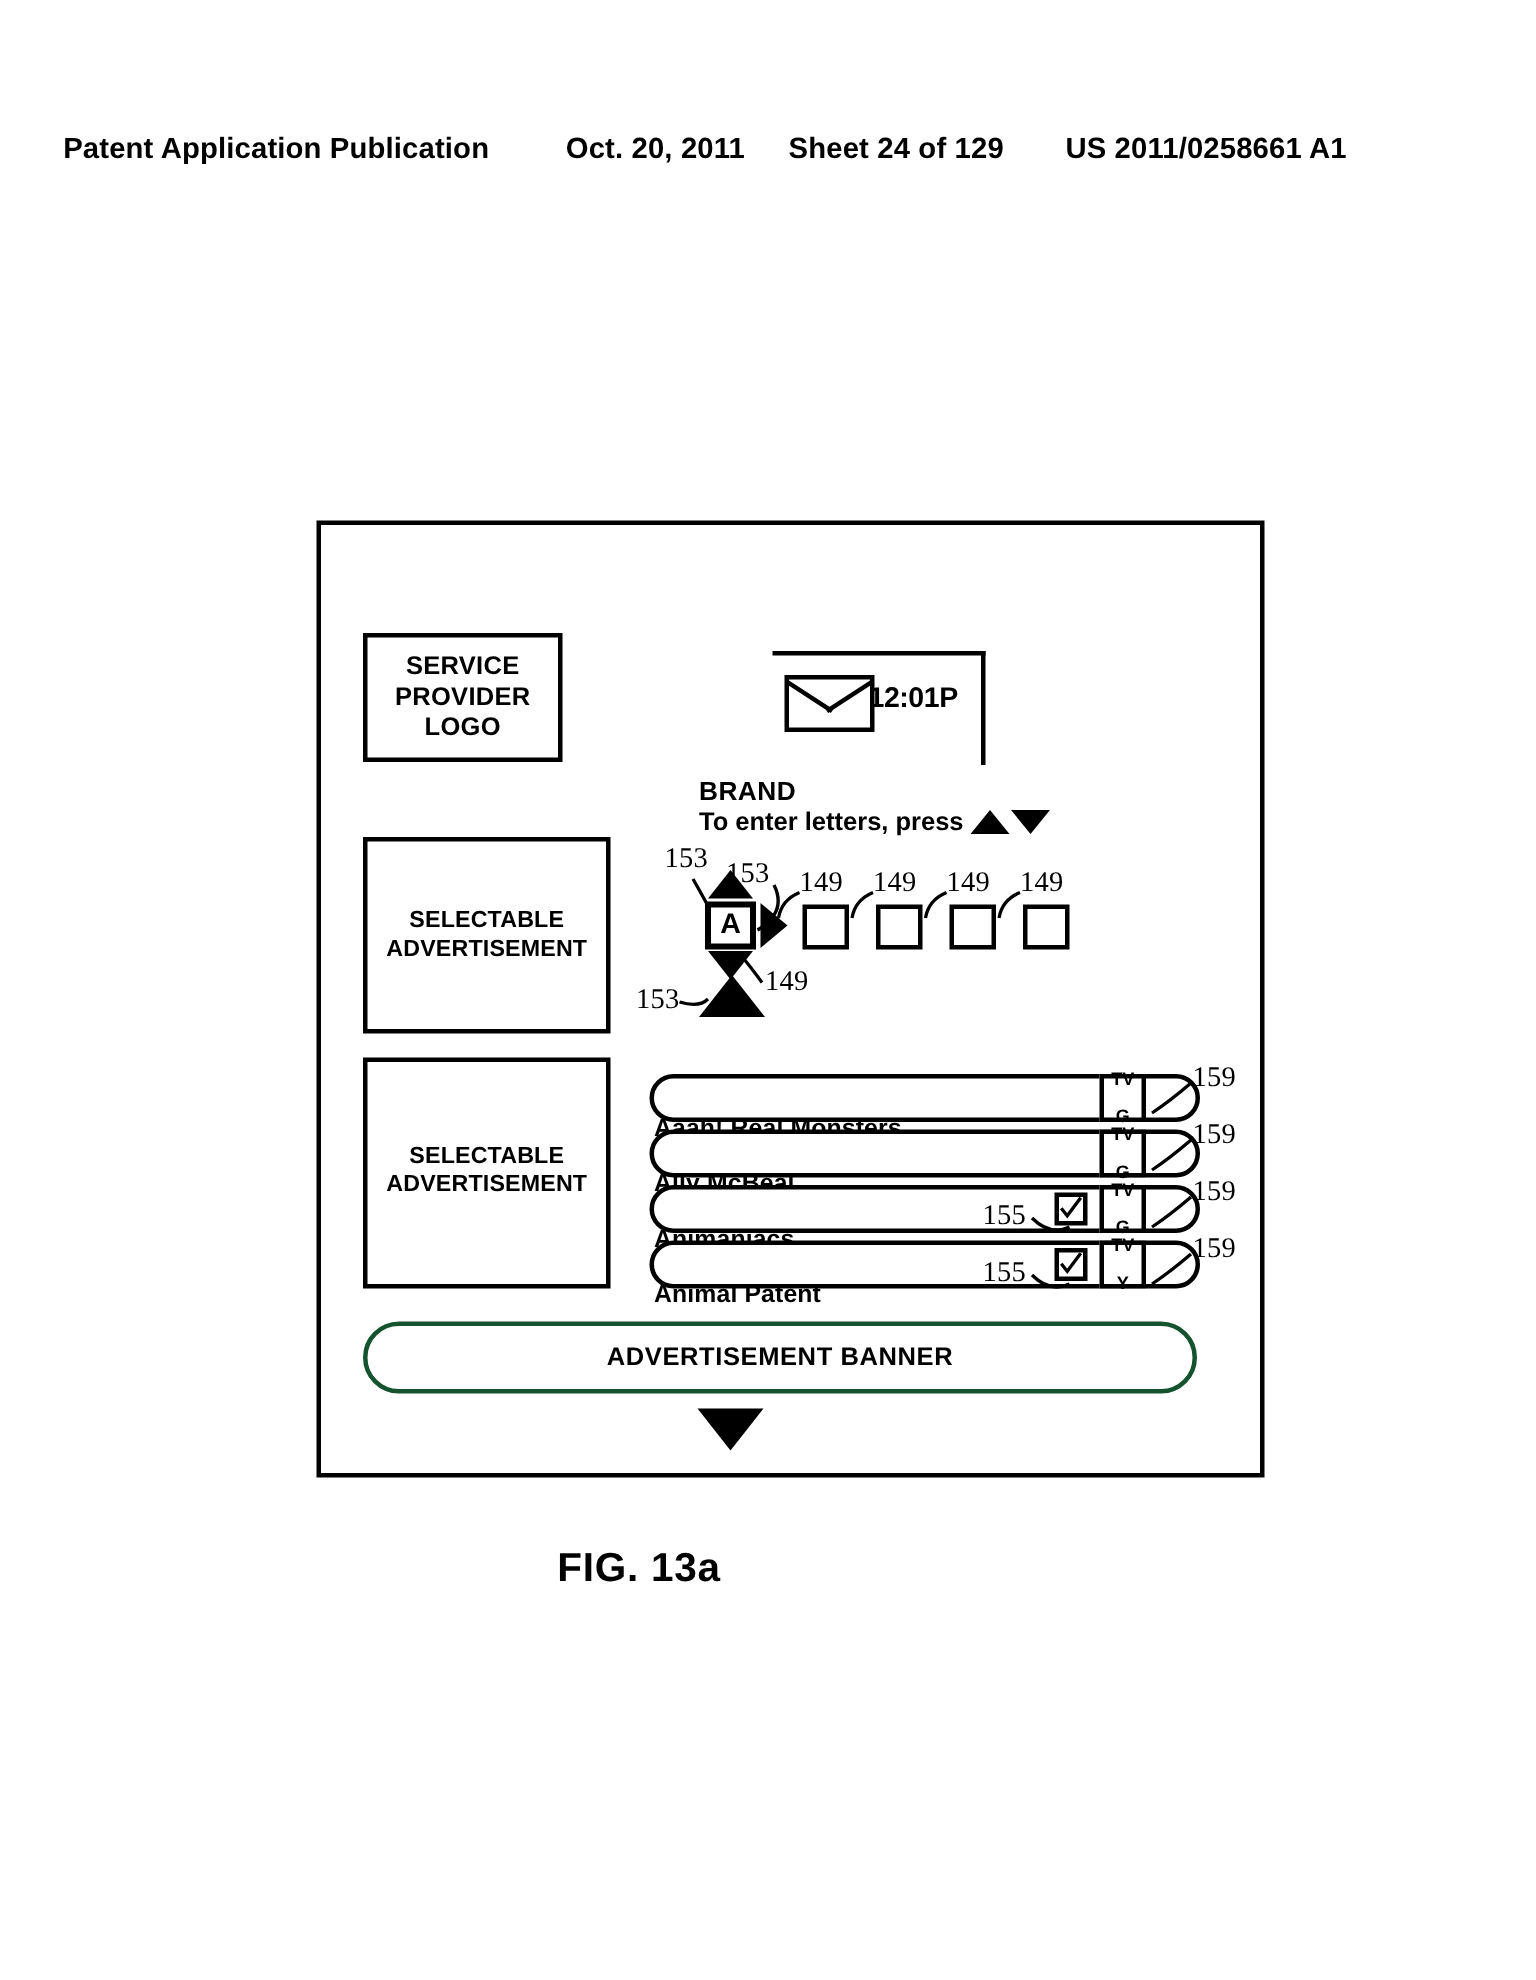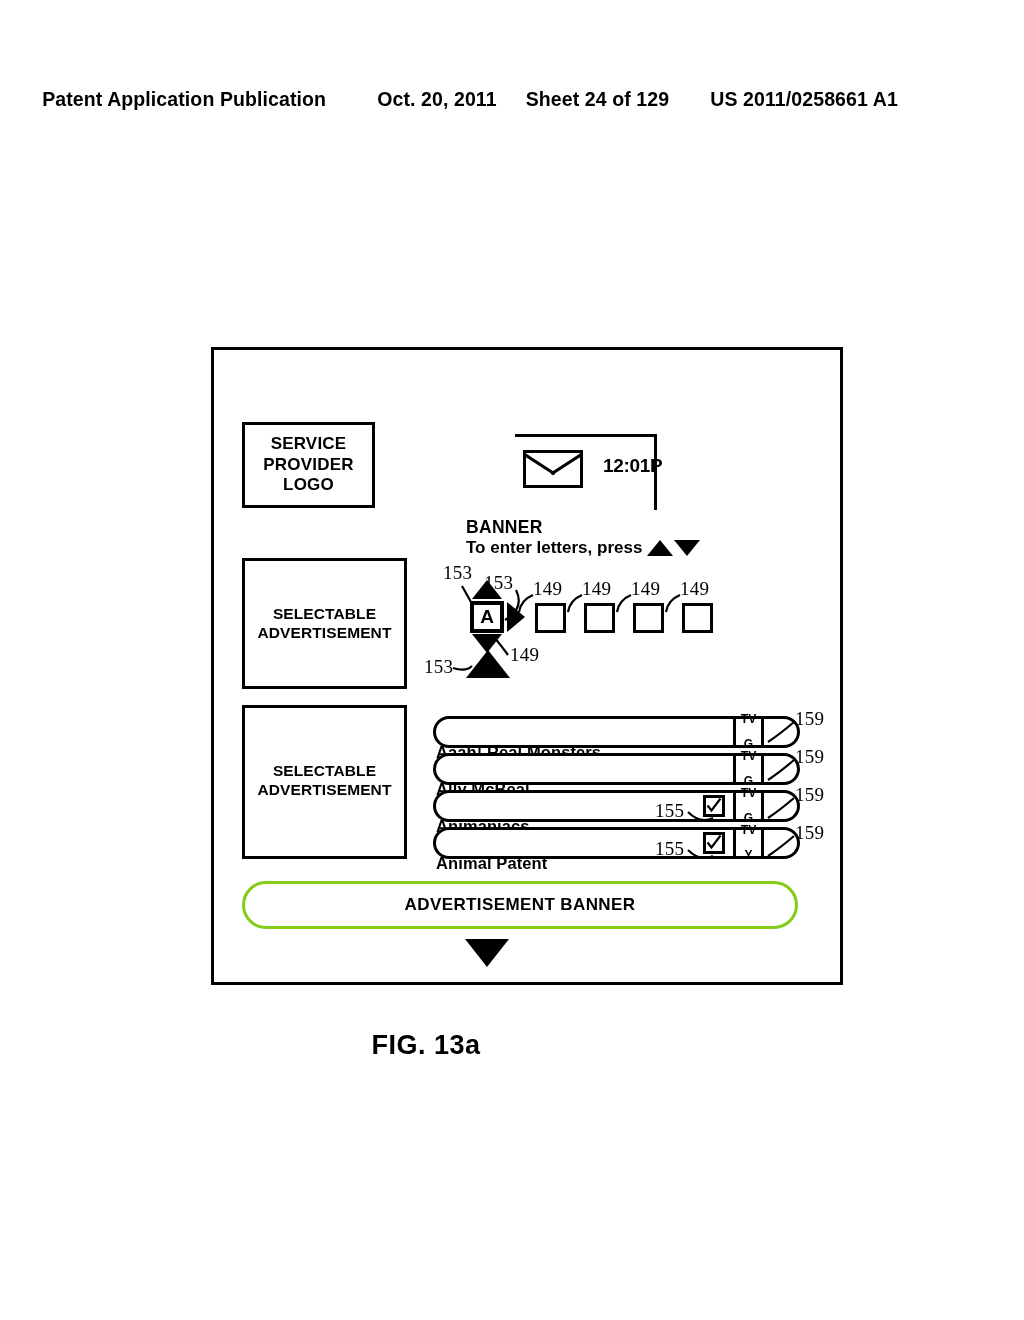--- a/index.html
+++ b/index.html
@@ -140,21 +140,21 @@
     transform-origin: left top;
     transform: rotate(33deg);
   }
   .envelope::after {
     right: -4px;
     transform-origin: right top;
     transform: rotate(-33deg);
   }
   .clock-time {
     position: absolute;
-    left: 88px;
+    left: 64px;
     top: 21px;
     font-size: 19px;
     font-weight: bold;
     letter-spacing: -0.3px;
     white-space: nowrap;
   }
 
   
   .search-title {
     position: absolute;
@@ -321,21 +321,21 @@
   }
   .check-box svg { display: block; }
 
   
   .ad-banner {
     position: absolute;
     left: 28px;
     top: 531px;
     width: 556px;
     height: 48px;
-    border: 3px solid #84cc16;
+    border: 3px solid #14532d;
     border-radius: 25px;
     box-sizing: border-box;
     background: #fff;
     display: flex;
     align-items: center;
     justify-content: center;
     font-size: 17px;
     font-weight: bold;
     letter-spacing: 0.4px;
   }
@@ -396,21 +396,21 @@
   </div>
 
   <div class="status-bracket">
     <div class="bracket-top"></div>
     <div class="bracket-right"></div>
     <div class="envelope"></div>
     <div class="clock-time">12:01P</div>
   </div>
 
 
-  <div class="search-title">BANNER</div>
+  <div class="search-title">BRAND</div>
   <div class="search-hint">
     <span>To enter letters, press</span>
     <span class="hint-arrows">
       <span class="tri tri-up"></span>
       <span class="tri tri-down"></span>
     </span>
   </div>
 
   <div class="letter-area">
     <div class="letter-up"></div>

